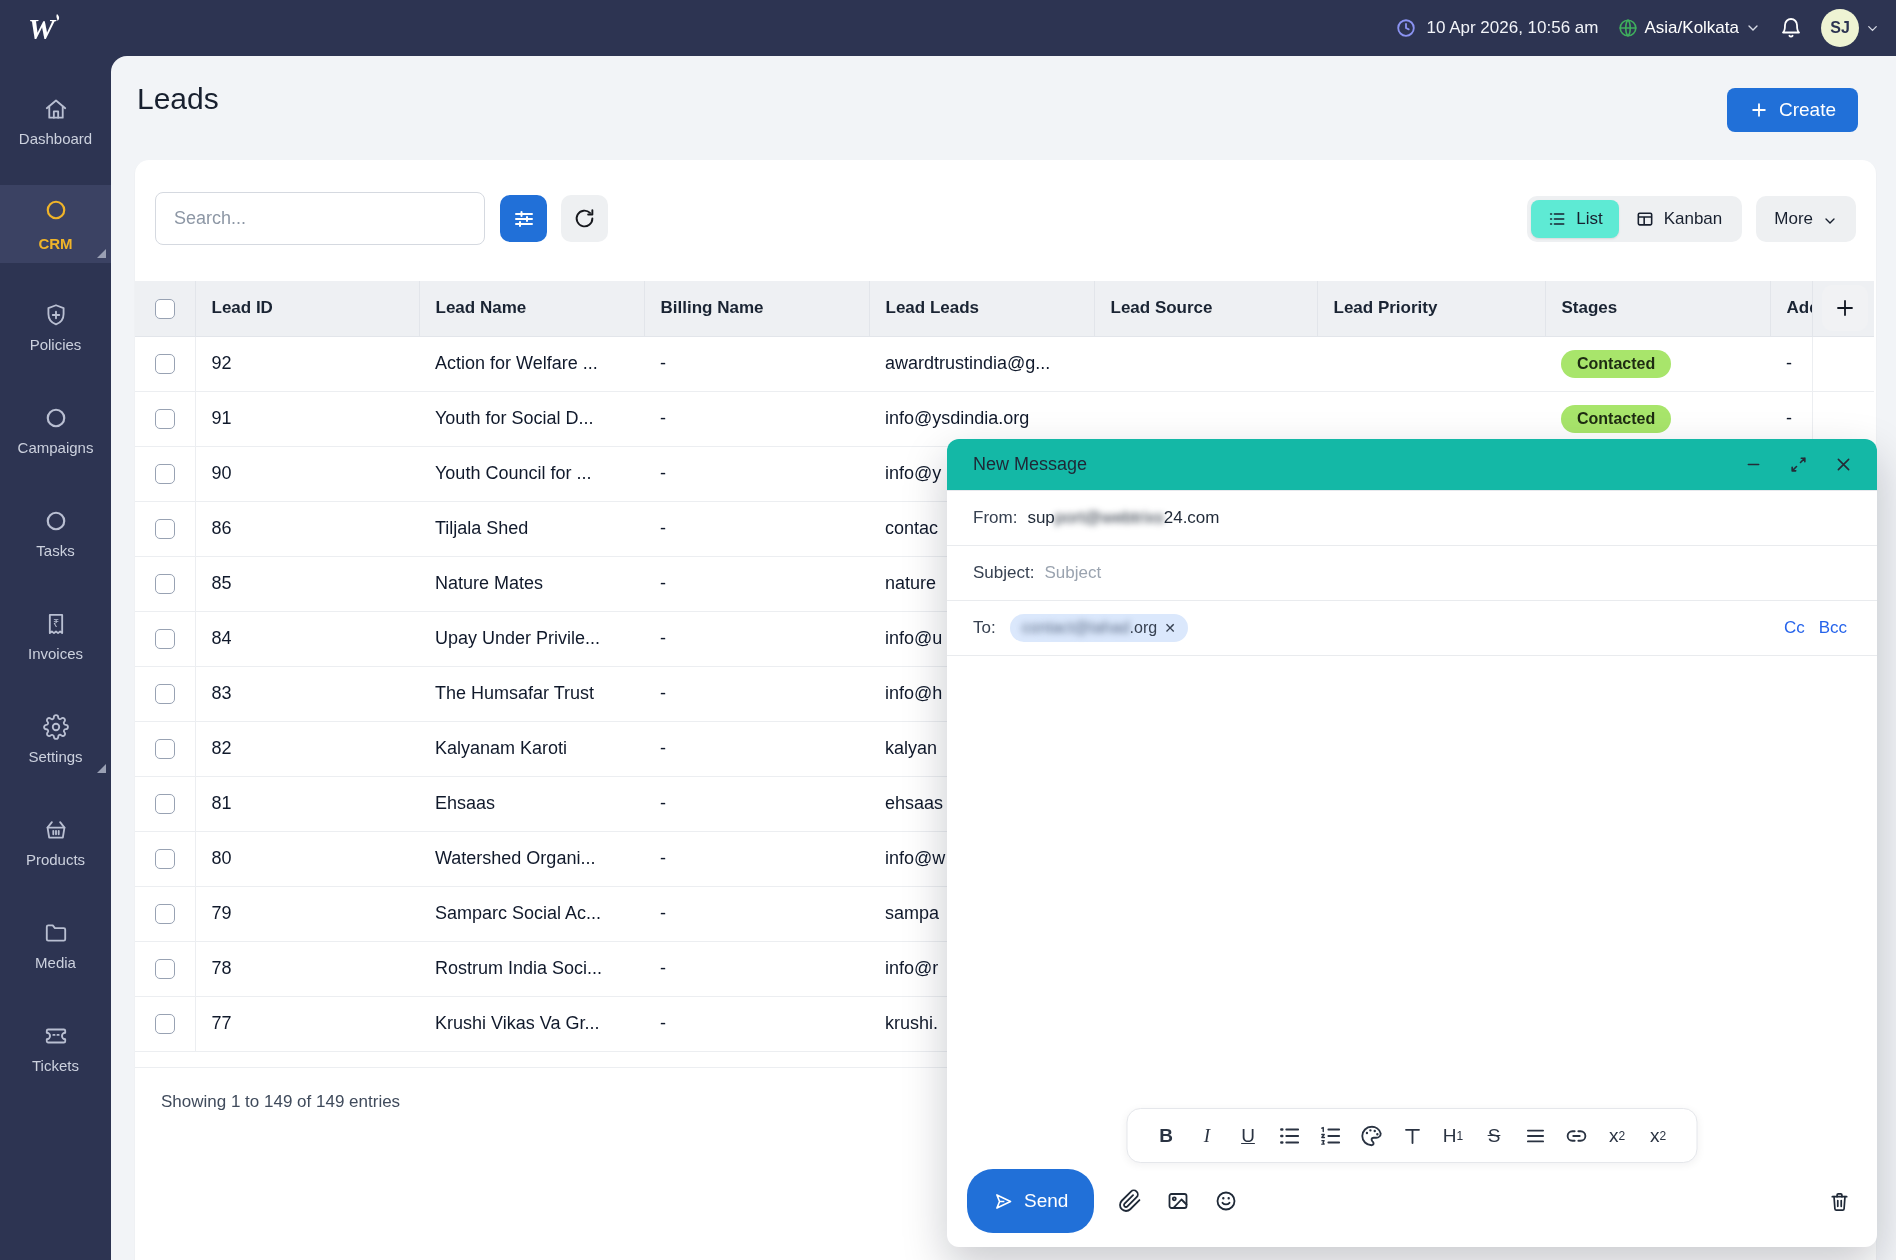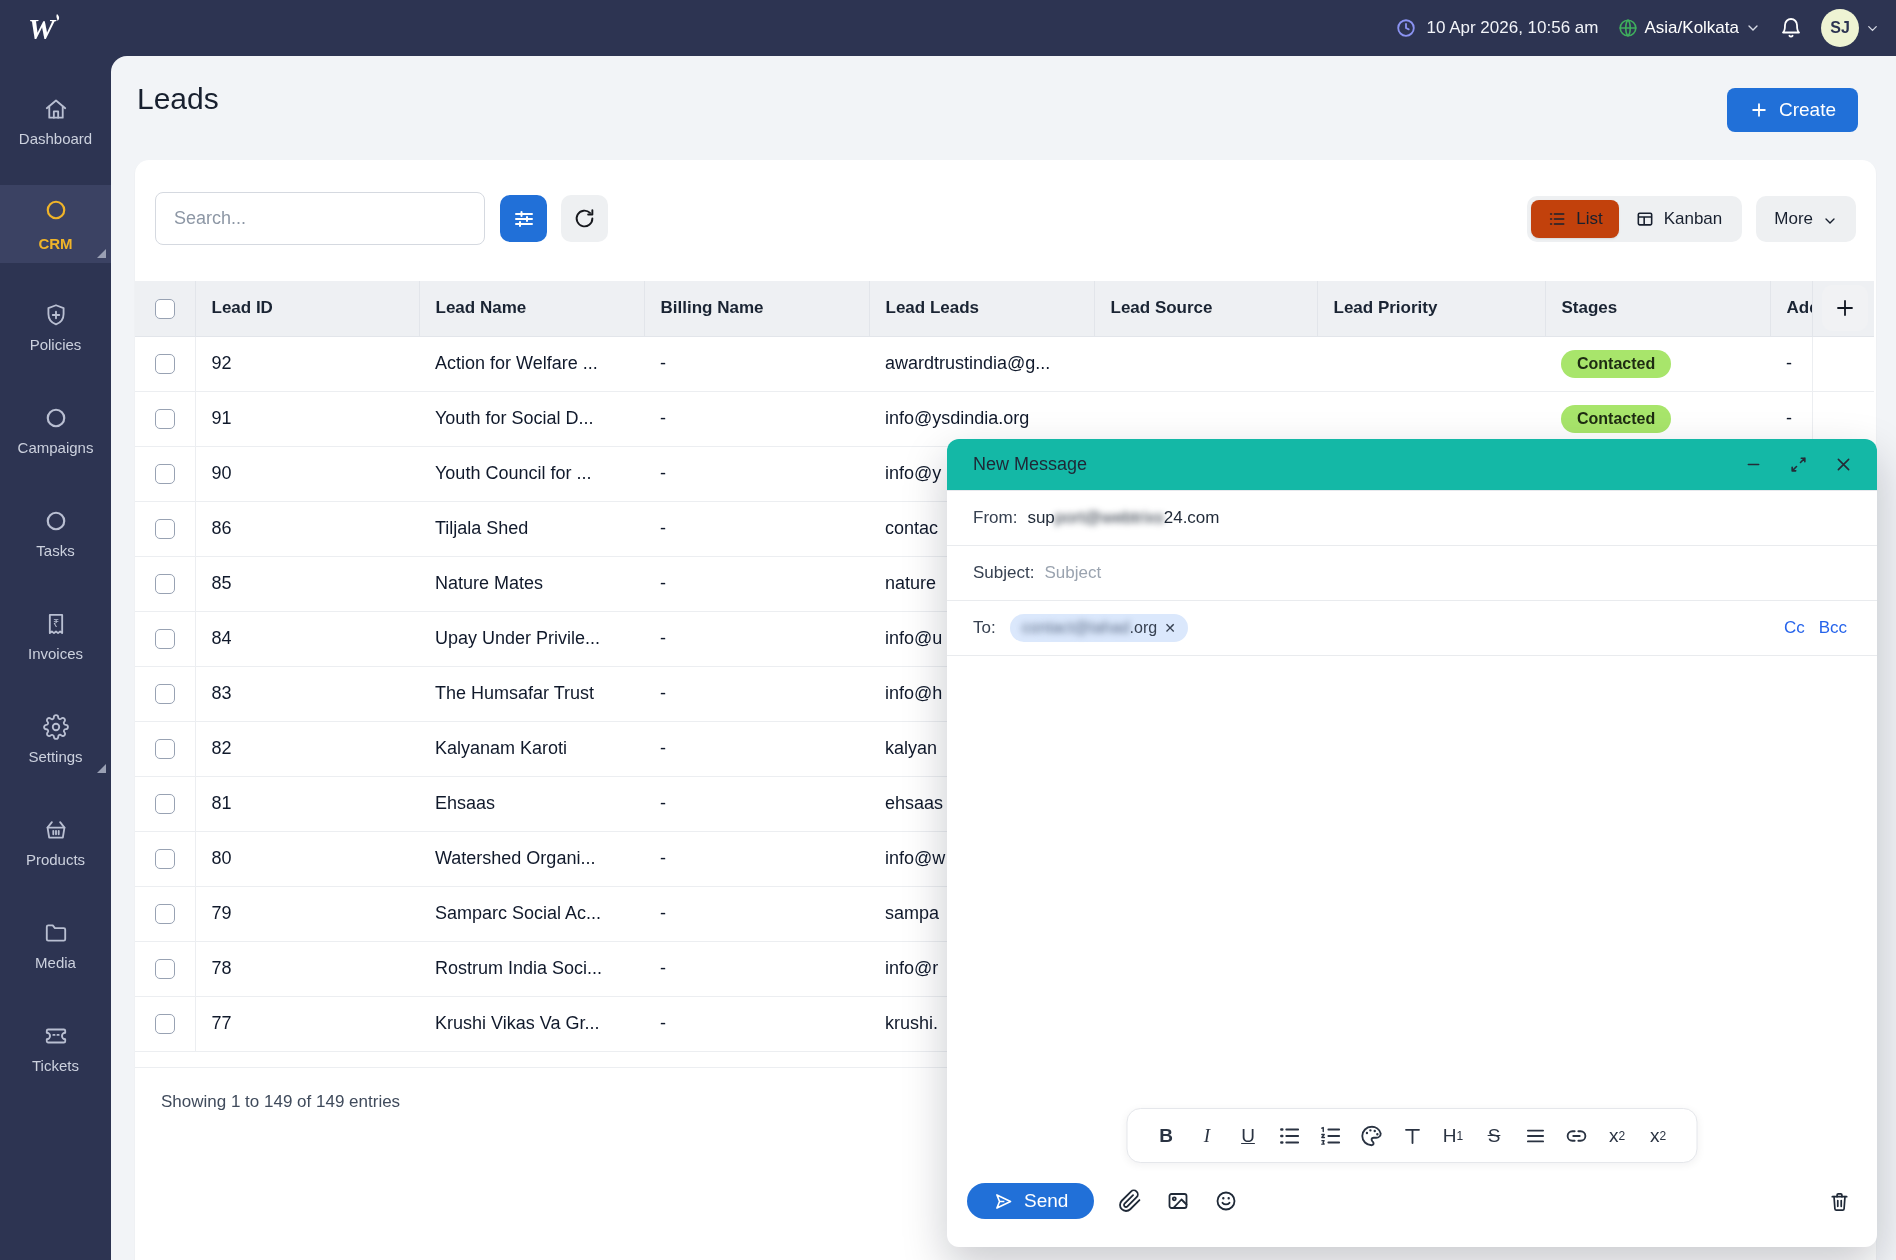--- a/index.html
+++ b/index.html
@@ -35,21 +35,21 @@
 
   .card-toolbar { display:flex; align-items:center; padding:32px 20px 36px 20px; }
   .search-input { width:330px; height:53px; border:1px solid #d5d9e0; border-radius:8px; padding:0 18px; font-size:18px; font-family:inherit; color:#1a2233; outline:none; background:#fff; }
   .search-input::placeholder { color:#8d97a5; }
   .sq-btn { width:47px; height:47px; border:none; border-radius:10px; display:flex; align-items:center; justify-content:center; cursor:pointer; }
   .filter-btn { background:#2170d8; color:#fff; margin-left:15px; }
   .refresh-btn { background:#eef0f2; color:#16181d; margin-left:14px; }
   .tb-spacer { flex:1; }
   .segmented { background:#eef0f2; border-radius:10px; padding:4px; display:flex; }
   .seg-btn { border:none; background:transparent; border-radius:8px; padding:9px 16px; font-size:17px; color:#18202f; display:flex; align-items:center; gap:9px; cursor:pointer; font-family:inherit; }
-  .seg-btn.active { background:#c2410c; box-shadow:0 1px 2px rgba(0,0,0,.10); }
+  .seg-btn.active { background:#5eead4; box-shadow:0 1px 2px rgba(0,0,0,.10); }
   .more-btn { margin-left:14px; border:none; background:#eef0f2; border-radius:10px; padding:13px 18px; font-size:17px; color:#18202f; display:flex; align-items:flex-end; gap:9px; cursor:pointer; font-family:inherit; }
 
   
   .tbl-wrap { position:relative; }
   table { table-layout:fixed; width:1739px; border-collapse:collapse; }
   th { background:#eef0f3; height:55px; text-align:left; font-size:17px; font-weight:600; color:#1a2433; padding:0 0 0 16px; border-right:1px solid #e2e5ea; border-bottom:1px solid #e2e5ea; white-space:nowrap; overflow:hidden; }
   th.col-check { padding:0; text-align:center; }
   th.col-fill { border-right:none; }
   td { height:55px; font-size:18px; color:#10192b; padding:0 0 0 16px; border-bottom:1px solid #eceef1; white-space:nowrap; overflow:hidden; background:#fff; }
   td.col-check { padding:0; text-align:center; border-right:1px solid #eceef1; }
@@ -76,21 +76,21 @@
   .ccbcc { margin-left:auto; display:flex; gap:14px; }
   .ccbcc span { color:#2563eb; cursor:pointer; }
   .subject-input { border:none; outline:none; flex:1; font-size:17px; font-family:inherit; color:#1f2937; }
   .subject-input::placeholder { color:#9aa3af; }
   .cm-body { flex:1; position:relative; }
   .fmt-bar { position:absolute; bottom:0; left:50%; transform:translateX(-50%); height:55px; background:#fff; border:1px solid #e5e7eb; border-radius:14px; box-shadow:0 2px 8px rgba(16,24,40,.06); display:flex; align-items:center; padding:0 22px; gap:8px; }
   .fmt-btn { width:33px; height:36px; border:none; background:none; color:#2a3342; font-size:19px; display:flex; align-items:center; justify-content:center; cursor:pointer; font-family:inherit; }
   .fmt-btn i { font-family:"Liberation Serif", serif; font-weight:500; }
   .fmt-btn sub, .fmt-btn sup { font-size:12px; }
   .cm-footer { height:84px; display:flex; align-items:center; padding:0 26px 8px 20px; gap:24px; }
-  .send-btn { height:36px; padding:0 26px; border:none; border-radius:26px; background:#2170d8; color:#fff; font-size:19px; display:flex; align-items:center; gap:10px; cursor:pointer; font-family:inherit; }
+  .send-btn { height:64px; padding:0 26px; border:none; border-radius:26px; background:#2170d8; color:#fff; font-size:19px; display:flex; align-items:center; gap:10px; cursor:pointer; font-family:inherit; }
   .cm-tool { background:none; border:none; color:#1f2937; cursor:pointer; display:flex; }
   .cm-trash { margin-left:auto; }
 
   svg { display:block; }
 </style>
 </head>
 <body>
 
 <div class="topbar">
   <div class="logo">

